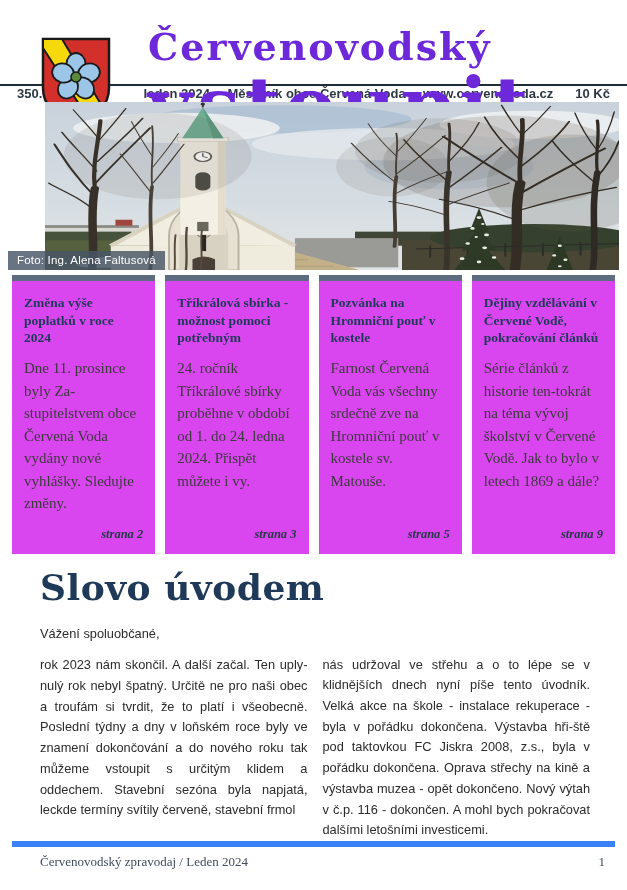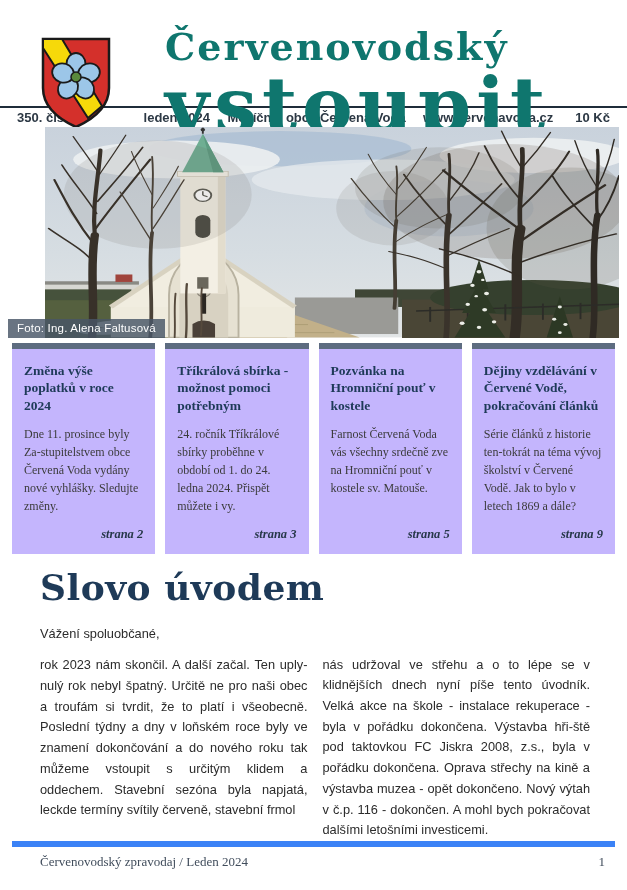--- a/index.html
+++ b/index.html
@@ -5,22 +5,22 @@
   * { margin:0; padding:0; box-sizing:border-box; }
   html,body { background:#fff; }
   .page {
     width:627px; height:890px; margin:0 auto; background:#fff;
     font-family:"Liberation Sans", sans-serif; color:#2f2f2f;
     display:flex; flex-direction:column; overflow:hidden; position:relative;
   }
   
   .masthead { position:relative; height:156px; }
   .coat { position:absolute; left:40px; top:36px; width:72px; height:94px; }
-  .title-block { position:absolute; left:165px; top:28px; width:460px;
-    font-family:"DejaVu Serif", serif; font-weight:bold; color:#0f766e; line-height:1; }
+  .title-block { position:absolute; left:148px; top:28px; width:460px;
+    font-family:"DejaVu Serif", serif; font-weight:bold; color:#6d28d9; line-height:1; }
   .title-line1 { font-size:38px; letter-spacing:2px; }
   .title-line2 { font-size:76px; letter-spacing:5px; margin-top:2px; }
   
   .infobar {
     border-top:2px solid #1f2d3a; height:30px; padding:0 17px;
     display:flex; align-items:center; font-size:13px; color:#2c3844; font-weight:bold;
   }
   .infobar .ib-issue { }
   .infobar .ib-month { margin-left:32px;padding-left:36px; }
   .infobar .ib-periodical { flex:1; text-align:center; }
@@ -28,25 +28,25 @@
   .infobar .ib-price { }
   
   .photo-wrap { position:relative; margin:1px 8px 0 8px; height:311px; overflow:hidden;padding-left:37px; }
   .photo-wrap svg { display:block; width:100%; height:100%; }
   .photo-caption {
     position:absolute; left:0; bottom:0; background:rgba(72,86,102,.82);
     color:#fff; font-size:11.5px; padding:3px 9px 4px 9px; letter-spacing:.2px;
   }
   
   .teasers { display:grid; grid-template-columns:repeat(4,1fr); gap:10px; margin:5px 12px 0 12px; }
-  .card { background:#c4b5fd; border-top:6px solid #5d6c80; padding:13px 12px 12px 12px;
+  .card { background:#d946ef; border-top:6px solid #5d6c80; padding:13px 12px 12px 12px;
     min-height:156px; display:flex; flex-direction:column; }
   .card-title { font-family:"Liberation Serif", serif; font-weight:bold; font-size:13.5px;
     line-height:1.3; color:#1e3a58; }
-  .card-body { font-family:"Liberation Serif", serif; font-size:12px; line-height:1.5;
+  .card-body { font-family:"Liberation Serif", serif; font-size:15px; line-height:1.5;
     color:#3b3b3b; margin-top:10px; }
   .card-page { font-family:"Liberation Serif", serif; font-style:italic; font-weight:bold;
     font-size:12.5px; color:#27384a; margin-top:auto; padding-top:12px;text-align:right; }
   
   .intro { margin:12px 37px 0 40px; }
   .intro-heading { font-family:"DejaVu Serif", serif; font-weight:bold; font-size:36px;
     color:#1e3a58; letter-spacing:.5px; }
   .intro-cols { display:flex; gap:15px; margin-top:16px; }
   .intro-col { flex:1; font-size:12.8px; line-height:1.62; color:#2b2b2b; }
   .intro-col p { text-align:justify; }

